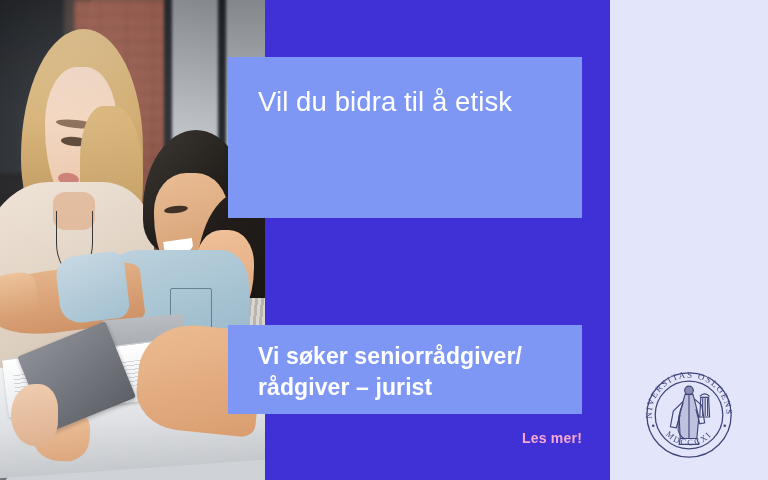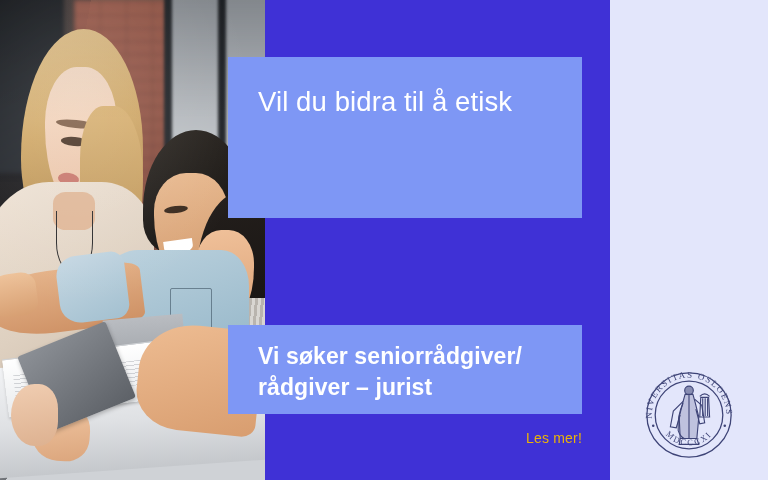--- a/index.html
+++ b/index.html
@@ -247,23 +247,23 @@
     letter-spacing:.1px;
     white-space:nowrap;
   }
 
   
   .cta {
     position:absolute;
     left:468px; top:430px;
     width:114px;
     text-align:right;
-    color:#eab308;
+    color:#f9a8d4;
     font-size:14px;
-    font-weight:400;
+    font-weight:700;
     letter-spacing:.2px;
   }
 
   
   .rek-logo {
     position:absolute; left:648px; top:26px;
     width:92px; height:48px;
     display:flex; align-items:center; gap:4px;
   }
   .rek-logo .rings { width:44px; height:44px; flex:0 0 auto; }

